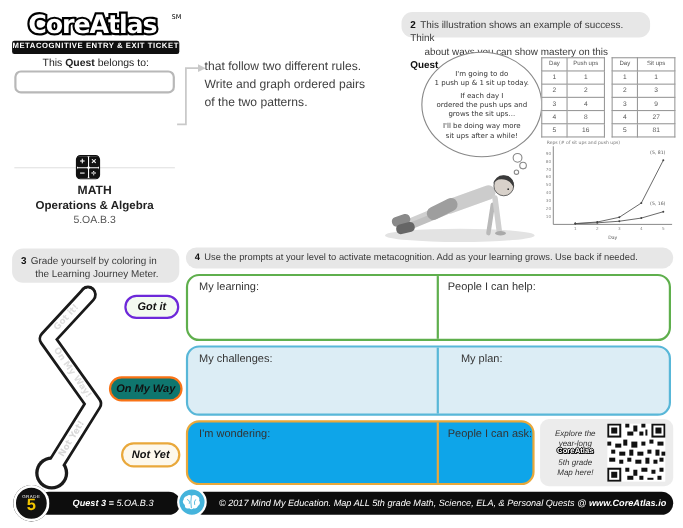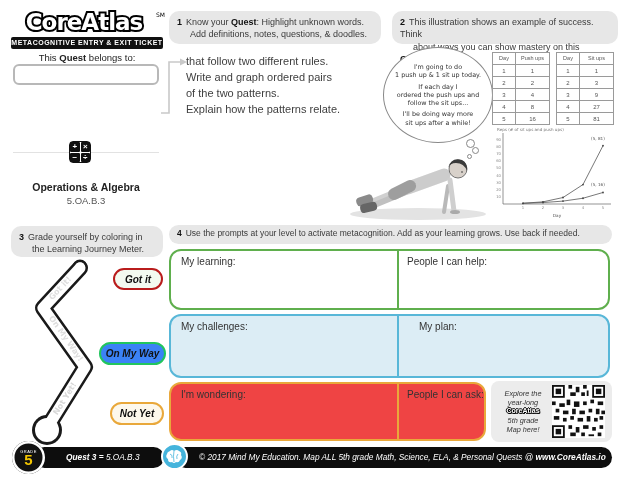--- a/index.html
+++ b/index.html
@@ -53,33 +53,33 @@
   .gaxis{stroke:#666;stroke-width:.7;fill:none;}
   .curve{stroke:#555;stroke-width:.8;fill:none;}
   .dot{fill:#444;}
   .yt,.xt{font-size:3.8px;fill:#888;}
   .glab{font-size:4.2px;fill:#555;}
   .gcap{font-size:4.1px;fill:#777;}
 
   
   .lvl{border-radius:12px;font-weight:bold;font-style:italic;font-size:10px;color:#111;
        display:flex;align-items:center;justify-content:center;background:#fff;box-sizing:border-box;}
-  .lvl.green{border:2px solid #b91c1c;background:#f3faf0;}
-  .lvl.blue{border:2px solid #22c55e;background:#3b82f6;}
+  .lvl.green{border:2px solid #6d28d9;background:#f3faf0;}
+  .lvl.blue{border:2px solid #f97316;background:#0f766e;}
   .lvl.orange{border:2px solid #e9a83b;background:#fdf8ec;}
 
   
   .pbox{border-radius:12px;box-sizing:border-box;position:absolute;}
   .pbox .lab{position:absolute;top:5px;font-size:10px;color:#333;}
   .pbox .divv{position:absolute;top:0;bottom:0;width:1.5px;}
   .pbox.green{border:2px solid #5faf4d;background:#fff;}
   .pbox.green .divv{background:#5faf4d;}
   .pbox.blue{border:2px solid #58b7d8;background:#dcedf5;}
   .pbox.blue .divv{background:#58b7d8;}
-  .pbox.orange{border:2px solid #e9a83b;background:#ef4444;}
+  .pbox.orange{border:2px solid #e9a83b;background:#0ea5e9;}
   .pbox.orange .divv{background:#e9a83b;}
 
   
   .qr-panel{background:#ececec;border-radius:8px;display:flex;align-items:center;box-sizing:border-box;padding:3px;}
   .qr-text{width:58px;text-align:center;font-style:italic;font-size:7.3px;color:#333;line-height:1.25;}
   .qr-text .brandline{font-weight:bold;font-style:normal;font-size:7px;color:#fff;
        text-shadow:-1px 0 #000,1px 0 #000,0 -1px #000,0 1px #000,1px 1px #000;}
 
   
   .fbar{background:#0d0d0d;border-radius:11px;color:#fff;font-size:8.3px;font-style:italic;
@@ -108,51 +108,47 @@
   <input class="abs name-input" style="left: 13px; top: 64px; width: 146px; height: 21px;" type="text" value="">
 
 
   <div class="abs divline" style="left:13px;top:152px;width:146px;"></div>
   <div class="abs math-icon" style="left:69px;top:141px;width:22px;height:22px;">
     <span>+</span>
     <span>×</span>
     <span>−</span>
     <span>÷</span>
   </div>
+  <div class="abs subj name" style="left:13px;top:167px;">MATH</div>
   <div class="abs subj strand" style="left:13px;top:181px;">Operations &amp; Algebra</div>
   <div class="abs subj std" style="left:13px;top:195px;">5.OA.B.3</div>
 
-  <div class="abs spill" style="left:169px;top:11px;width:212px;height:33px;">
-    <span class="num">1</span><span>Know your </span><b>Quest</b><span>: Highlight unknown words.</span><br>
-    <span style="margin-left:13px;">Add definitions, notes, questions, &amp; doodles.</span>
-  </div>
 
   <svg class="abs" style="left:157px;top:55px;" width="32" height="64" viewBox="0 0 32 64">
     <path d="M4,58 L12,58 L12,7 L24,7" fill="none" stroke="#c9c9c9" stroke-width="1.6"></path>
     <path d="M23,3.5 L30,7 L23,10.5 Z" fill="#c9c9c9"></path>
   </svg>
 
   <div class="abs qdesc" style="left:186px;top:53px;">
     <div>that follow two different rules.</div>
     <div>Write and graph ordered pairs</div>
     <div>of the two patterns.</div>
-    <div>Explain how the patterns relate.</div>
-  </div>
-
-  <div class="abs spill" style="left:392px;top:11px;width:226px;height:33px;">
+  </div>
+
+  <div class="abs spill" style="left:365px;top:11px;width:226px;height:23px;">
     <span class="num">2</span><span>This illustration shows an example of success. Think</span><br>
     <span style="margin-left:13px;">about ways you can show mastery on this </span><b>Quest</b><span>.</span>
   </div>
 
   <div class="abs bubble" style="left:383px;top:47px;width:110px;height:96px;">
     <div>I'm going to do</div>
     <div>1 push up &amp; 1 sit up today.</div>
     <div class="gap">If each day I</div>
     <div>ordered the push ups and</div>
-    <div>follow the sit ups...</div>
+    <div>grows the sit ups...</div>
     <div class="gap">I'll be doing way more</div>
     <div>sit ups after a while!</div>
   </div>
   <div class="abs tailc" style="left:466px;top:139px;width:7px;height:7px;"></div>
   <div class="abs tailc" style="left:472px;top:147px;width:5px;height:5px;"></div>
   <div class="abs tailc" style="left:467px;top:154px;width:3px;height:3px;"></div>
 
   <table class="abs hand" style="left:492px;top:52px;">
     <tbody>
         <tr>

